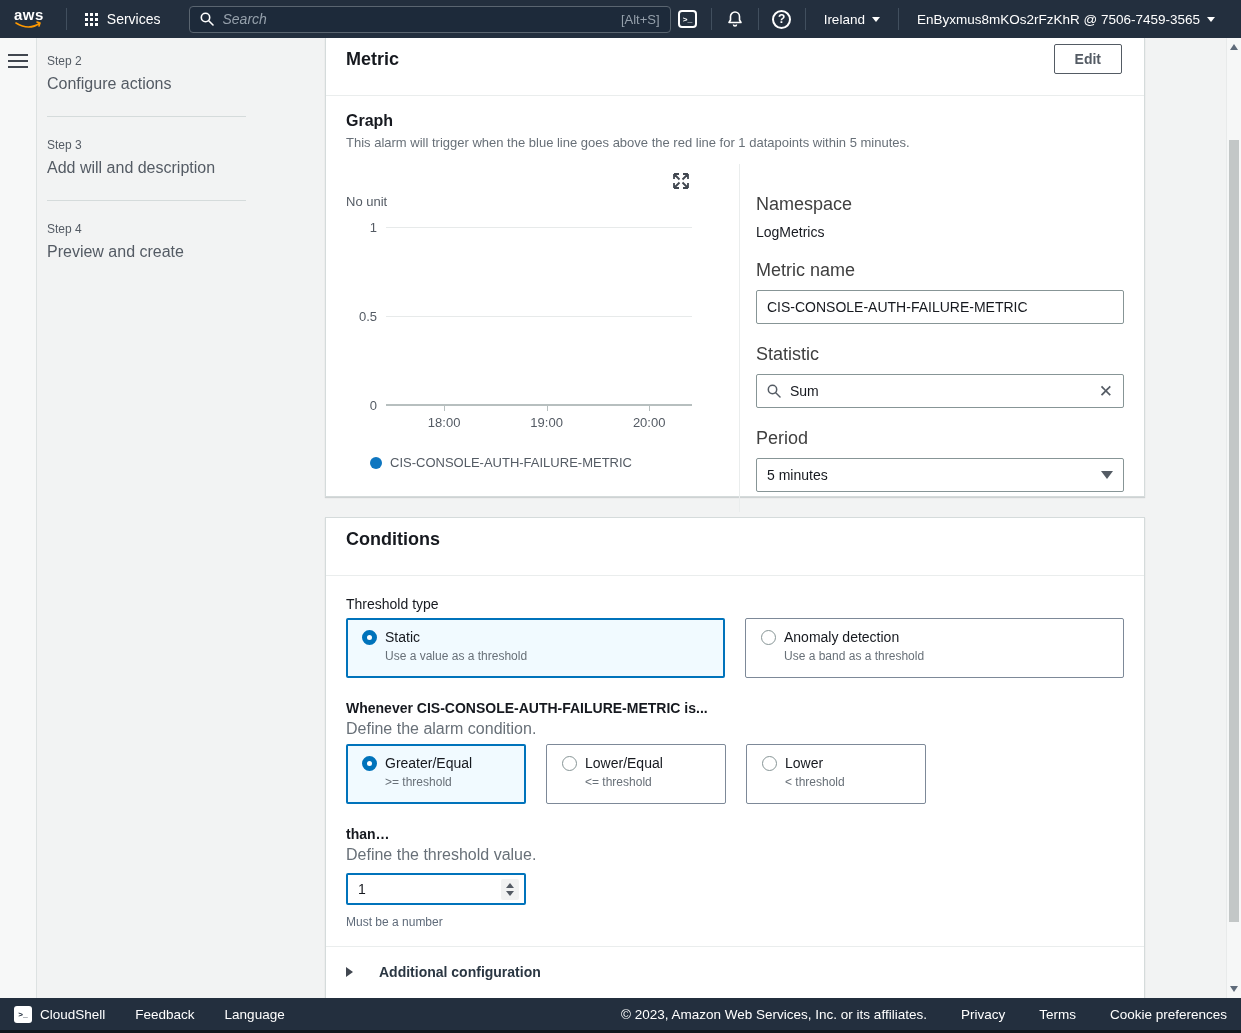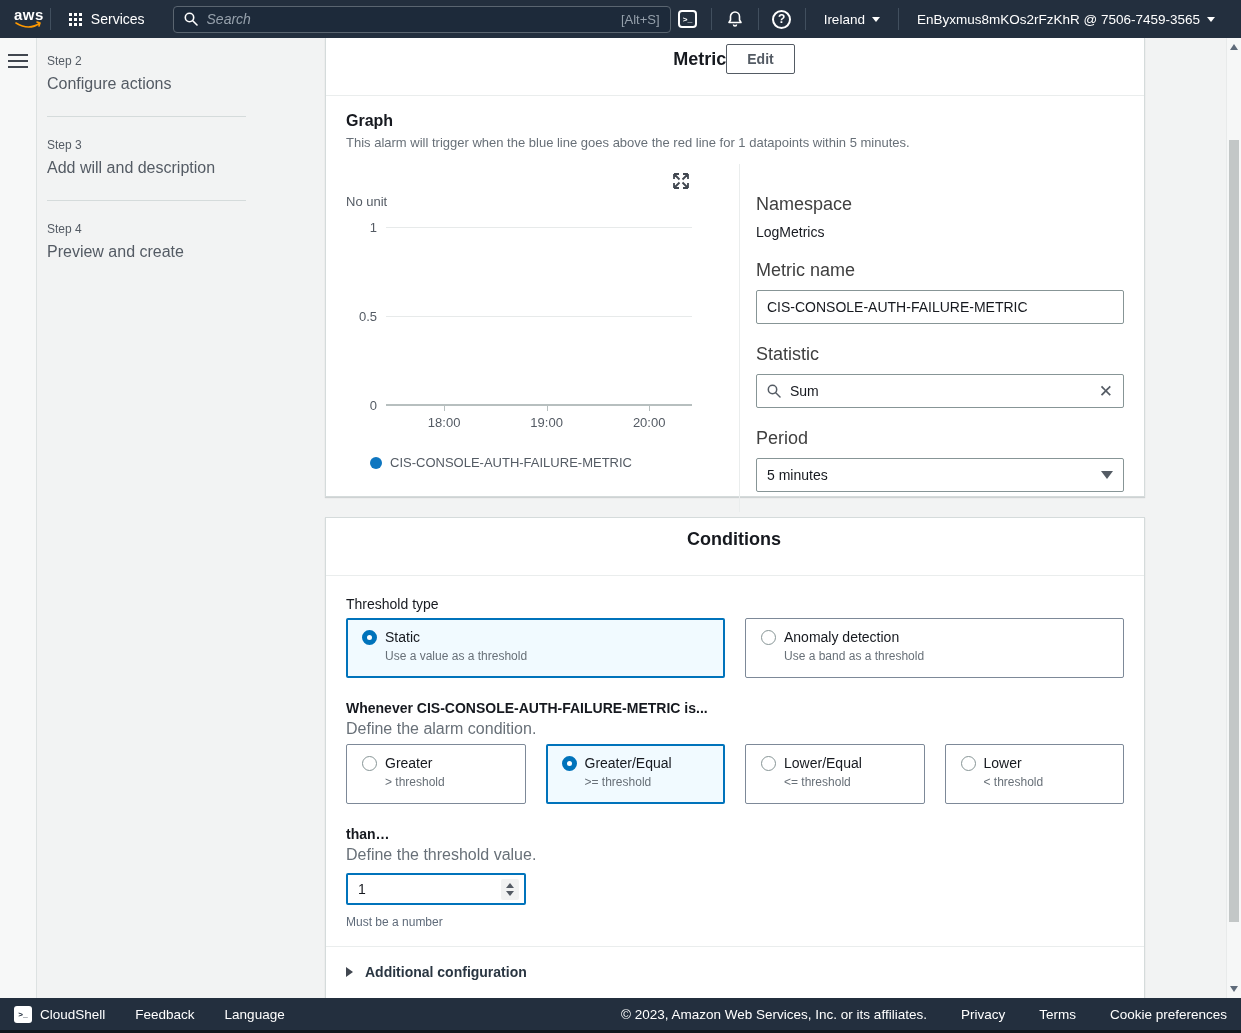--- a/index.html
+++ b/index.html
@@ -2,21 +2,21 @@
 <html><head>
 <meta charset="utf-8">
 <style>
   * { margin:0; padding:0; box-sizing:border-box; }
   html,body { width:1241px; height:1033px; }
   body { font-family:"Liberation Sans", sans-serif; }
   #app { position:relative; width:1241px; height:1033px; background:#f2f3f3; overflow:hidden; }
 
   
   .topnav { position:absolute; top:0; left:0; right:0; height:38px; background:#232f3e; display:flex; align-items:center; color:#fff; z-index:10; padding:0 14px; }
-  .aws-logo { display:flex; flex-direction:column; align-items:center; margin-right:0; }
+  .aws-logo { display:flex; flex-direction:column; align-items:center; margin-right:16px; }
   .aws-logo .word { font-weight:700; font-size:15px; letter-spacing:.5px; line-height:13px; }
   .nav-divider { width:1px; height:22px; background:#414f5e; margin:0 6px; }
   .services { display:flex; align-items:center; gap:9px; padding:0 12px; font-size:14px; }
   .grid-icon { display:grid; grid-template-columns:repeat(3,3px); grid-template-rows:repeat(3,3px); gap:2px; }
   .grid-icon i { background:#fff; width:3px; height:3px; }
   .nav-search { width:507px; height:27px; margin-left:16px; background:#1d2a3a; border:1px solid #5a6570; border-radius:4px; display:flex; align-items:center; padding:0 10px; gap:9px; }
   .nav-search .ph { color:#95a0ab; font-style:italic; font-size:14px; flex:1; }
   .nav-search .kbd { color:#95a0ab; font-size:13px; }
   .nav-right { margin-left:auto; display:flex; align-items:center; }
   .nav-icon-btn { width:34px; height:28px; display:flex; align-items:center; justify-content:center; }
@@ -32,21 +32,21 @@
   .sidebar { position:absolute; top:38px; left:38px; width:287px; bottom:35px; padding:16px 0 0 9px; }
   .step-label { font-size:12px; color:#545b64; }
   .step-title { font-size:16px; color:#545b64; margin-top:7px; }
   .step-divider { border:0; border-top:1px solid #d5dbdb; width:199px; margin:23px 0 21px 0; }
 
   
   .main { position:absolute; left:325px; top:38px; width:820px; }
   .card { width:820px; background:#fff; border:1px solid #d5dbdb; box-shadow:0 1px 1px rgba(0,28,36,.15); }
   .card.metric { border-top:none; height:459px; }
   .card.conditions { margin-top:20px; height:576px; overflow:hidden; }
-  .card-header { display:flex; align-items:center; justify-content:center; height:58px; padding:0 22px 15px 20px; border-bottom:1px solid #eaeded; }
+  .card-header { display:flex; align-items:center; justify-content:space-between; height:58px; padding:0 22px 15px 20px; border-bottom:1px solid #eaeded; }
   .card-title { font-size:18px; font-weight:700; color:#16191f; }
   .btn-secondary { background:#fff; border:1px solid #545b64; border-radius:2px; color:#545b64; font-weight:700; font-size:14px; padding:6px 20px; font-family:inherit; cursor:pointer; }
 
   .metric-body { padding:16px 20px 0 20px; }
   .sec-h { font-size:16px; font-weight:700; color:#16191f; }
   .sec-sub { font-size:13px; color:#687078; margin-top:5px; }
 
   .metric-row { display:flex; margin-top:14px; }
   .chart-col { width:395px; position:relative; }
   .expand-btn { position:absolute; top:8px; right:49px; width:18px; height:18px; cursor:pointer; }
@@ -83,21 +83,21 @@
 
   .cond-section { margin-top:22px; }
   .cs-title { font-size:14px; font-weight:700; color:#16191f; }
   .cs-desc { font-size:16px; color:#687078; margin-top:4px; }
   .num-input { margin-top:9px; width:180px; height:32px; border:2px solid #0073bb; border-radius:2px; background:#fff; display:flex; align-items:center; justify-content:space-between; padding:0 5px 0 10px; font-size:14px; color:#16191f; }
   .spinner { display:flex; flex-direction:column; gap:3px; align-items:center; background:#f1f2f2; border-radius:2px; padding:4px 5px; cursor:pointer; }
   .spin-up { width:0; height:0; border-left:4px solid transparent; border-right:4px solid transparent; border-bottom:5px solid #545b64; }
   .spin-down { width:0; height:0; border-left:4px solid transparent; border-right:4px solid transparent; border-top:5px solid #545b64; }
   .hint { font-size:12px; color:#5f6b7a; margin-top:10px; }
 
-  .expander { border-top:1px solid #eaeded; margin:17px -20px 0 -20px; padding:17px 20px 20px 20px; display:flex; align-items:center; gap:12px; cursor:pointer; }
+  .expander { border-top:1px solid #eaeded; margin:17px -20px 0 -20px; padding:17px 20px 20px 20px; display:flex; align-items:center; gap:26px; cursor:pointer; }
   .exp-caret { width:0; height:0; border-top:5px solid transparent; border-bottom:5px solid transparent; border-left:7px solid #414750; }
   .exp-label { font-size:14px; font-weight:700; color:#2a3642; }
 
   
   .scrollbar { position:absolute; top:38px; right:0; width:15px; bottom:35px; background:#f6f7f7; border-left:1px solid #e8eaea; }
   .sb-arrow { position:absolute; left:3px; width:0; height:0; border-left:4px solid transparent; border-right:4px solid transparent; cursor:pointer; }
   .sb-up { top:6px; border-bottom:6px solid #5f6b7a; }
   .sb-down { bottom:6px; border-top:6px solid #5f6b7a; }
   .sb-thumb { position:absolute; left:2px; top:102px; width:10px; height:782px; background:#c3c7c7; cursor:pointer; }
 
@@ -293,27 +293,20 @@
               <span>Anomaly detection</span>
             </div>
             <div class="opt-desc">Use a band as a threshold</div>
           </div>
         </div>
 
         <div class="cond-section">
           <div class="cs-title">Whenever CIS-CONSOLE-AUTH-FAILURE-METRIC is...</div>
           <div class="cs-desc">Define the alarm condition.</div>
           <div class="opt-row">
-            <div class="opt-card w4">
-              <div class="opt-title">
-                <span class="radio"></span>
-                <span>Greater</span>
-              </div>
-              <div class="opt-desc">&gt; threshold</div>
-            </div>
             <div class="opt-card w4 selected">
               <div class="opt-title">
                 <span class="radio on"></span>
                 <span>Greater/Equal</span>
               </div>
               <div class="opt-desc">&gt;= threshold</div>
             </div>
             <div class="opt-card w4">
               <div class="opt-title">
                 <span class="radio"></span>

